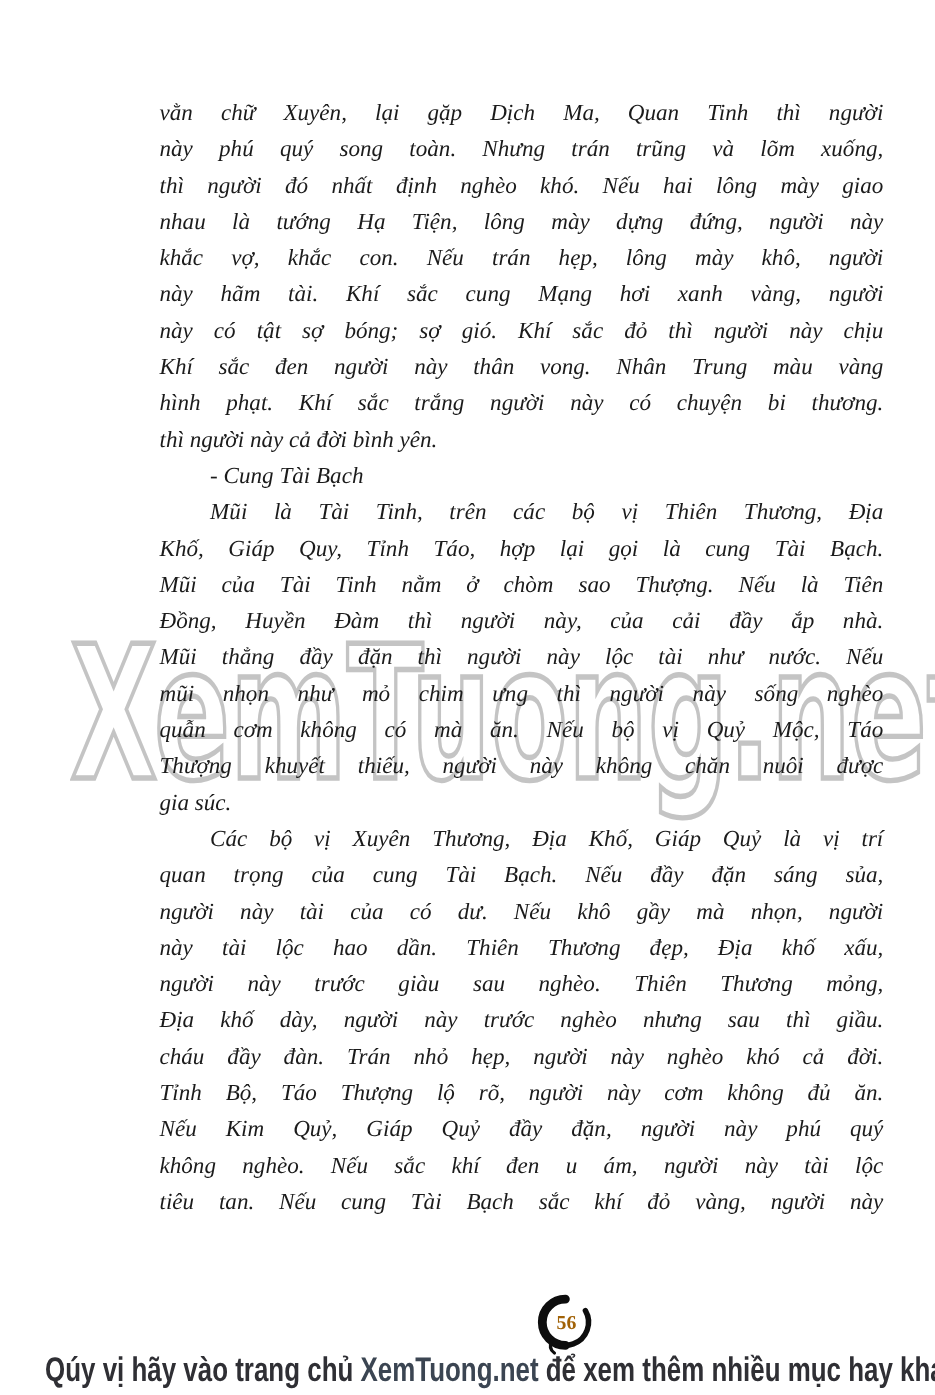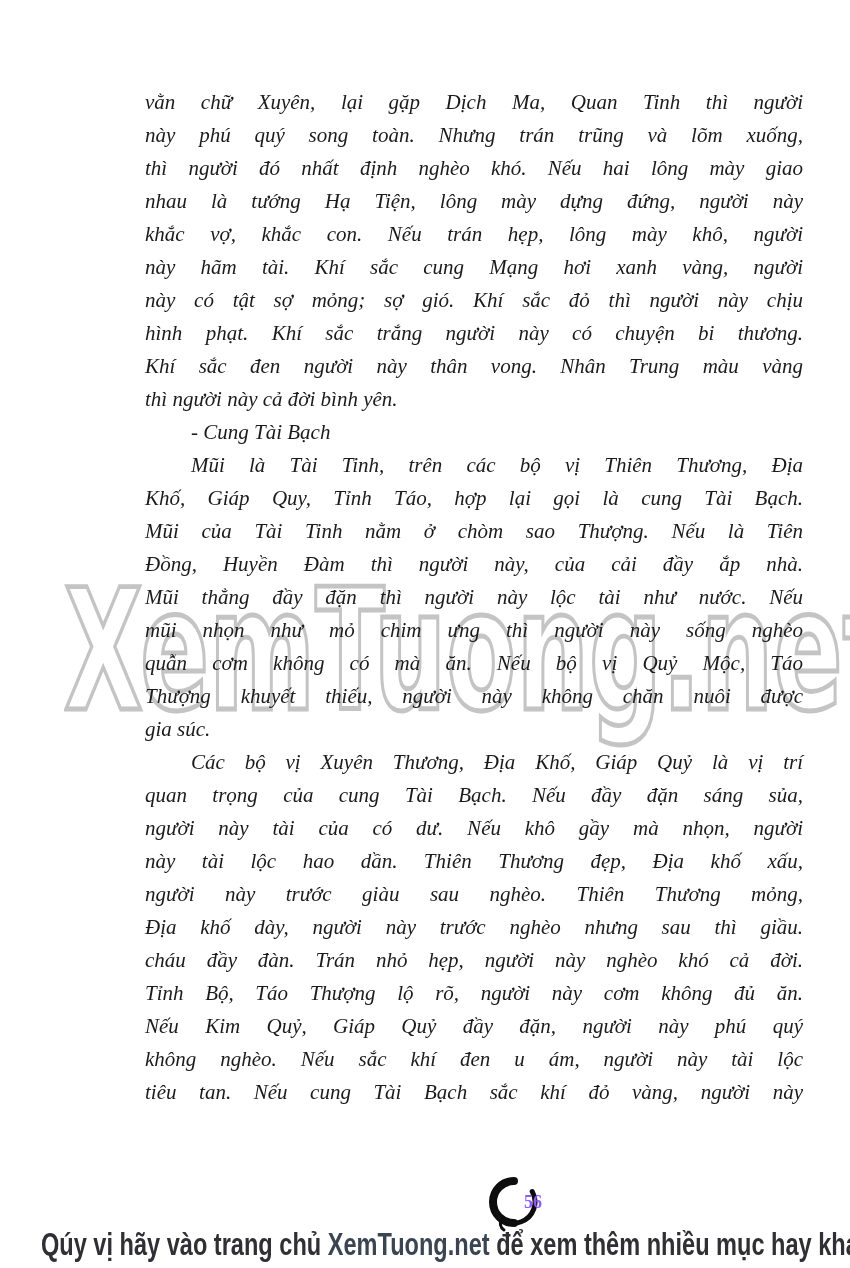--- a/index.html
+++ b/index.html
@@ -27,22 +27,22 @@
     text-align:justify;text-align-last:justify;
     white-space:nowrap;
   }
   .line{white-space:normal;height:33px;overflow:visible;}
   .line.indent{padding-left:46px;}
   .line.para-end{text-align-last:left;}
   
   .page-number-wrap{position:absolute;left:488px;top:1176px;width:54px;height:58px;z-index:2;}
   .page-number-wrap svg{position:absolute;left:0;top:0;}
   .pn{
-    position:absolute;left:0;top:16px;width:54px;text-align:right;
-    font-family:"Liberation Serif",serif;font-size:18px;font-weight:bold;color:#8b5cf6;
+    position:absolute;left:0;top:16px;width:54px;text-align:center;
+    font-family:"Liberation Serif",serif;font-size:18px;font-weight:bold;color:#a16207;
     letter-spacing:0px;
   }
   
   .footer{
     position:absolute;left:41px;top:1227px;z-index:2;white-space:nowrap;
     font-family:"Liberation Sans","DejaVu Sans",sans-serif;
     font-size:31px;line-height:36px;color:#2f2f34;font-weight:bold;
     transform:scaleX(0.76);transform-origin:left center;
   }
   .footer .brand{color:#3b4552;}
@@ -54,23 +54,23 @@
 
   <div class="watermark">XemTuong.net</div>
 
   <div class="text-block" id="lines">
       <div class="line">vằn chữ Xuyên, lại gặp Dịch Ma, Quan Tinh thì người</div>
       <div class="line">này phú quý song toàn. Nhưng trán trũng và lõm xuống,</div>
       <div class="line">thì người đó nhất định nghèo khó. Nếu hai lông mày giao</div>
       <div class="line">nhau là tướng Hạ Tiện, lông mày dựng đứng, người này</div>
       <div class="line">khắc vợ, khắc con. Nếu trán hẹp, lông mày khô, người</div>
       <div class="line">này hãm tài. Khí sắc cung Mạng hơi xanh vàng, người</div>
-      <div class="line">này có tật sợ mỏng; sợ gió. Khí sắc đỏ thì người này chịu</div>
+      <div class="line">này có tật sợ bóng; sợ gió. Khí sắc đỏ thì người này chịu</div>
+      <div class="line">Khí sắc đen người này thân vong. Nhân Trung màu vàng</div>
       <div class="line">hình phạt. Khí sắc trắng người này có chuyện bi thương.</div>
-      <div class="line">Khí sắc đen người này thân vong. Nhân Trung màu vàng</div>
       <div class="line para-end">thì người này cả đời bình yên.</div>
       <div class="line indent para-end">- Cung Tài Bạch</div>
       <div class="line indent">Mũi là Tài Tinh, trên các bộ vị Thiên Thương, Địa</div>
       <div class="line">Khố, Giáp Quy, Tỉnh Táo, hợp lại gọi là cung Tài Bạch.</div>
       <div class="line">Mũi của Tài Tinh nằm ở chòm sao Thượng. Nếu là Tiên</div>
       <div class="line">Đồng, Huyền Đàm thì người này, của cải đầy ắp nhà.</div>
       <div class="line">Mũi thẳng đầy đặn thì người này lộc tài như nước. Nếu</div>
       <div class="line">mũi nhọn như mỏ chim ưng thì người này sống nghèo</div>
       <div class="line">quẫn cơm không có mà ăn. Nếu bộ vị Quỷ Mộc, Táo</div>
       <div class="line">Thượng khuyết thiếu, người này không chăn nuôi được</div>

